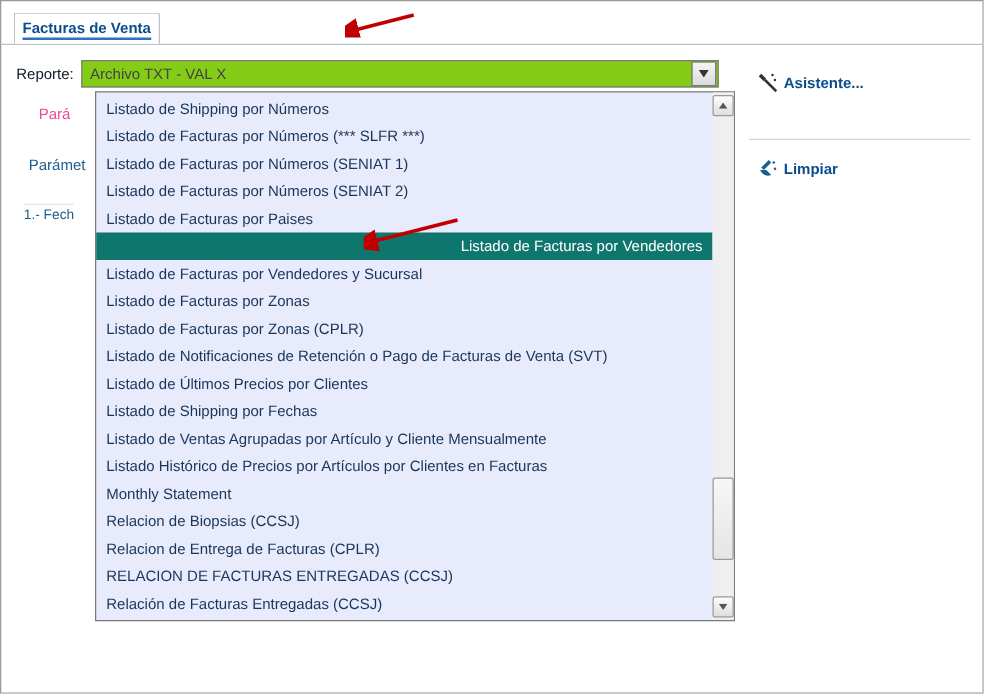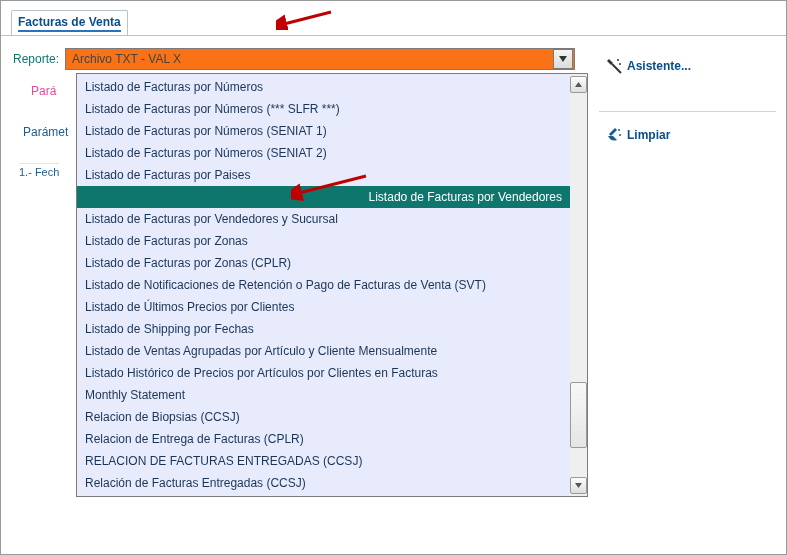--- a/index.html
+++ b/index.html
@@ -7,23 +7,23 @@
 
   
   .tabs{display:flex;gap:12px;padding:4px 10px 0 10px;border-bottom:1px solid #b7c3c9;height:30px;align-items:flex-end;}
   .tab{padding:4px 6px;border:1px solid transparent;border-bottom:none;font-weight:bold;cursor:pointer;}
   .tab.inactive{color:#8ea0ad;}
   .tab.active{color:#0b4d8c;border-color:#b7c3c9;background:#fff;border-top-left-radius:2px;border-top-right-radius:2px;}
   .tab.active::after{content:"";display:block;position:relative;top:1px;height:2px;background:#2b72bd;}
 
   
   .row{display:flex;align-items:center;gap:6px;padding:12px 12px 6px 12px;}
-  .lbl{color:#0f766e;}
+  .lbl{color:#0f172a;}
   .select-wrap{position:relative;width:510px;}
-  .select-box{display:flex;align-items:center;justify-content:space-between;border:1px solid #7b7b7b;height:20px;background:#f97316;}
+  .select-box{display:flex;align-items:center;justify-content:space-between;border:1px solid #7b7b7b;height:20px;background:#84cc16;}
   .select-val{padding:0 6px;color:#444;}
   .select-btn{width:18px;height:18px;margin:1px;border:1px solid #7a7a7a;background:linear-gradient(#f4f4f4,#dcdcdc);display:flex;align-items:center;justify-content:center;}
   .select-btn svg{width:8px;height:6px;}
 
   
   .side{position:absolute;right:10px;top:50px;width:175px;}
   .side a{display:flex;align-items:center;gap:4px;color:#0b4d8c;font-weight:bold;padding:6px 4px;text-decoration:none;}
   .side .sep{border-top:1px solid #cfd6da;margin:30px 0 8px -2px;}
   .icon{width:18px;height:18px;display:inline-block;flex:0 0 18px;}
 
@@ -99,21 +99,21 @@
             <circle cx="14" cy="4" r="1" fill="#1a5e91"></circle>
             <circle cx="15" cy="9" r="1" fill="#1a5e91"></circle>
           </svg>
       </span>
       <span>Limpiar</span>
     </a>
   </div>
 
   <div class="dropdown">
     <div class="dd-items" id="dd-items">
-        <div class="dd-item">Listado de Facturas por Números</div>
+        <div class="dd-item">Listado de Shipping por Números</div>
         <div class="dd-item">Listado de Facturas por Números (*** SLFR ***)</div>
         <div class="dd-item">Listado de Facturas por Números (SENIAT 1)</div>
         <div class="dd-item">Listado de Facturas por Números (SENIAT 2)</div>
         <div class="dd-item">Listado de Facturas por Paises</div>
         <div class="dd-item sel">Listado de Facturas por Vendedores</div>
         <div class="dd-item">Listado de Facturas por Vendedores y Sucursal</div>
         <div class="dd-item">Listado de Facturas por Zonas</div>
         <div class="dd-item">Listado de Facturas por Zonas (CPLR)</div>
         <div class="dd-item">Listado de Notificaciones de Retención o Pago de Facturas de Venta (SVT)</div>
         <div class="dd-item">Listado de Últimos Precios por Clientes</div>

